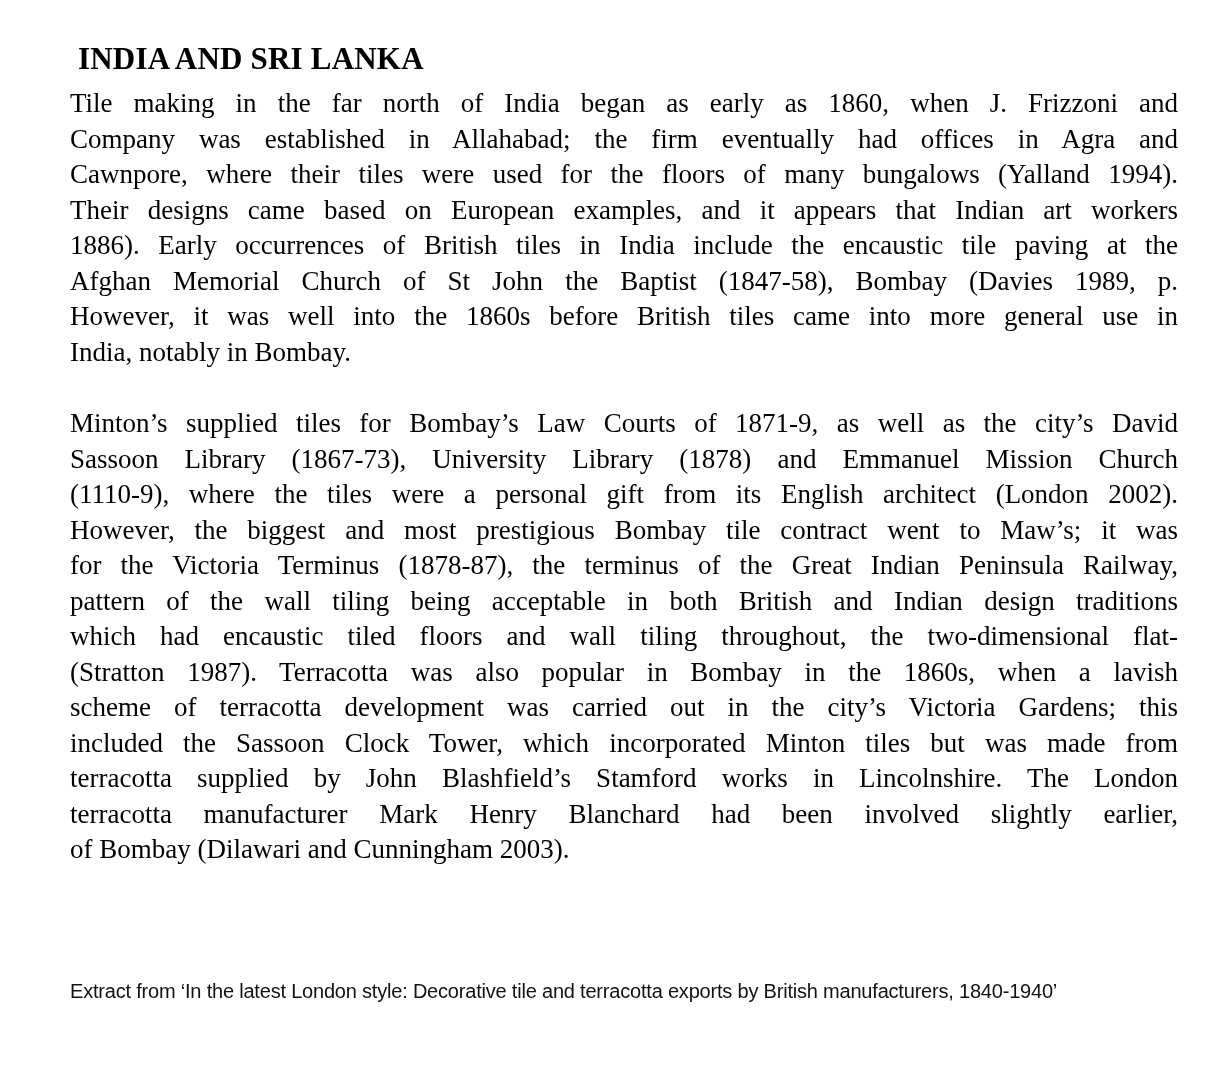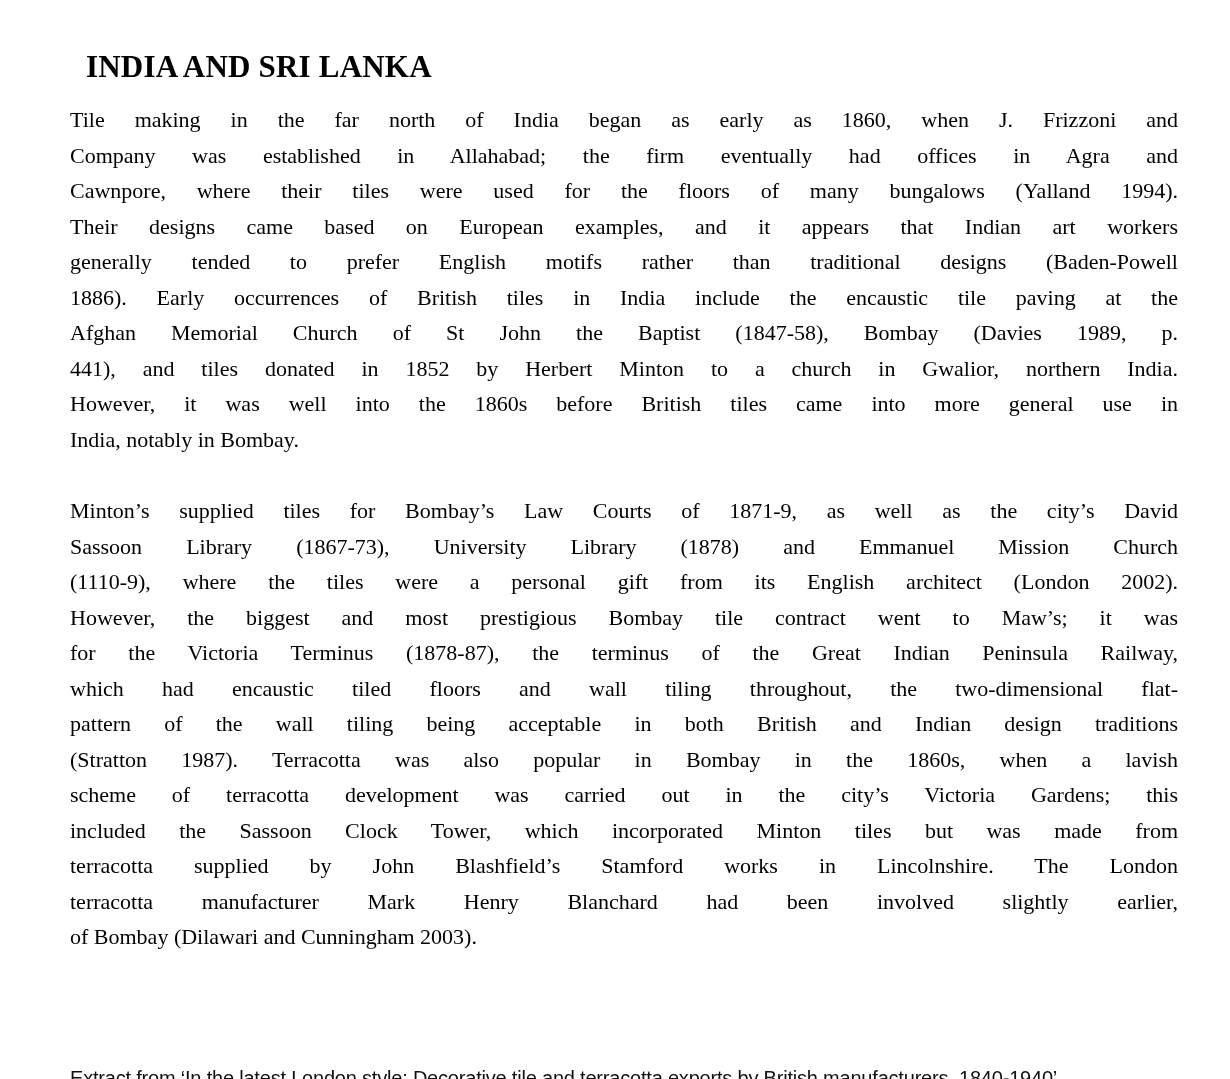--- a/index.html
+++ b/index.html
@@ -12,31 +12,31 @@
     width: 1230px;
     height: 1079px;
     box-sizing: border-box;
     background: #ffffff;
     padding: 32px 52px 0 70px;
     color: #000000;
     font-family: "Liberation Serif", serif;
     overflow: hidden;
   }
   .heading {
-    margin: 16px;
+    margin: 8px;
     font-size: 31px;
     font-weight: bold;
     line-height: 38px;
     letter-spacing: 0.2px;
   }
   .para {
     margin: 0 0 36px 0;
   }
   .bline {
-    font-size: 22px;
+    font-size: 27px;
     line-height: 35.5px;
     text-align: justify;
     text-align-last: justify;
     white-space: normal;
   }
   .bline.last {
     text-align: right;
     text-align-last: left;
   }
   .footer {
@@ -54,36 +54,34 @@
 
 <div class="page">
 
   <h1 class="heading">INDIA AND SRI LANKA</h1>
 
   <div class="para">
     <div class="bline">Tile making in the far north of India began as early as 1860, when J. Frizzoni and</div>
     <div class="bline">Company was established in Allahabad; the firm eventually had offices in Agra and</div>
     <div class="bline">Cawnpore, where their tiles were used for the floors of many bungalows (Yalland 1994).</div>
     <div class="bline">Their designs came based on European examples, and it appears that Indian art workers</div>
-    <div class="bline">generally tended to prefer English motifs rather than traditional designs (Baden-Powell</div>
     <div class="bline">1886). Early occurrences of British tiles in India include the encaustic tile paving at the</div>
     <div class="bline">Afghan Memorial Church of St John the Baptist (1847-58), Bombay (Davies 1989, p.</div>
-    <div class="bline">441), and tiles donated in 1852 by Herbert Minton to a church in Gwalior, northern India.</div>
     <div class="bline">However, it was well into the 1860s before British tiles came into more general use in</div>
     <div class="bline last">India, notably in Bombay.</div>
   </div>
 
   <div class="para">
     <div class="bline">Minton’s supplied tiles for Bombay’s Law Courts of 1871-9, as well as the city’s David</div>
     <div class="bline">Sassoon Library (1867-73), University Library (1878) and Emmanuel Mission Church</div>
     <div class="bline">(1110-9), where the tiles were a personal gift from its English architect (London 2002).</div>
     <div class="bline">However, the biggest and most prestigious Bombay tile contract went to Maw’s; it was</div>
     <div class="bline">for the Victoria Terminus (1878-87), the terminus of the Great Indian Peninsula Railway,</div>
+    <div class="bline">pattern of the wall tiling being acceptable in both British and Indian design traditions</div>
     <div class="bline">which had encaustic tiled floors and wall tiling throughout, the two-dimensional flat-</div>
-    <div class="bline">pattern of the wall tiling being acceptable in both British and Indian design traditions</div>
     <div class="bline">(Stratton 1987). Terracotta was also popular in Bombay in the 1860s, when a lavish</div>
     <div class="bline">scheme of terracotta development was carried out in the city’s Victoria Gardens; this</div>
     <div class="bline">included the Sassoon Clock Tower, which incorporated Minton tiles but was made from</div>
     <div class="bline">terracotta supplied by John Blashfield’s Stamford works in Lincolnshire. The London</div>
     <div class="bline">terracotta manufacturer Mark Henry Blanchard had been involved slightly earlier,</div>
     <div class="bline last">of Bombay (Dilawari and Cunningham 2003).</div>
   </div>
 
   <div class="footer">
     <div class="footer-line">Extract from ‘In the latest London style: Decorative tile and terracotta exports by British manufacturers, 1840-1940’</div>

